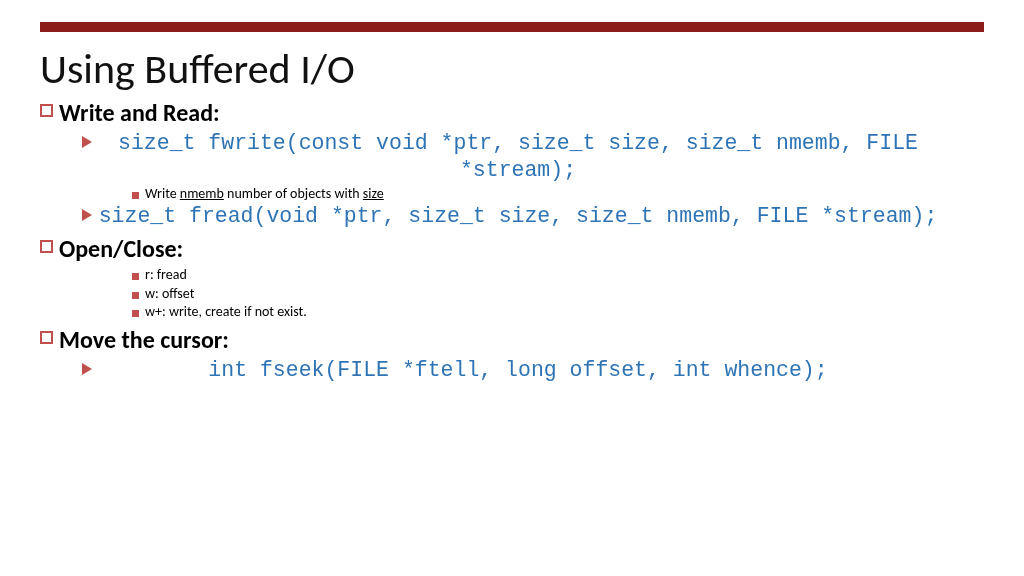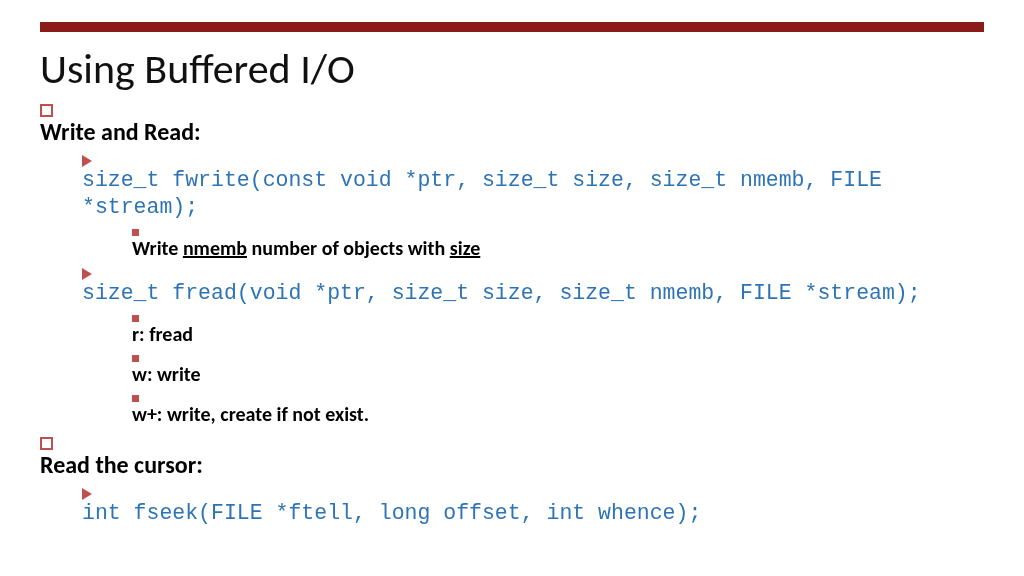--- a/index.html
+++ b/index.html
@@ -55,45 +55,44 @@
   }
   .lvl1 {
     font-size: 24px;
     font-weight: 600;
     margin: 4px 0 2px 0;
     line-height: 1.25;
   }
   .lvl2 {
     margin: 0 0 1px 42px;
     line-height: 1.25;
+    text-align: center;
   }
   .lvl3 {
     margin: 0 0 1px 92px;
-    font-size: 20px;
+    font-size: 14px;
     line-height: 1.25;
     color: #000;
-    font-weight: bold;
   }
   .code {
     font-family: Consolas, "Courier New", monospace;
     font-size: 21.5px;
     color: #2e74b5;
     display: inline;
     vertical-align: top;
     max-width: 840px;
   }
   .code.wrap {
     display: inline-block;
     white-space: normal;
     word-break: break-word;
   }
   .row {
     display: flex;
     align-items: flex-start;
-    flex-direction: column;
   }
   .row > .txt {
     flex: 1;
   }
   .u { text-decoration: underline; }
 </style>
 </head>
 <body>
 
 <div class="slide">
@@ -112,34 +111,38 @@
     <span class="b-dot"></span>
     <span class="txt">
       <span>Write </span><span class="u">nmemb</span><span> number of objects with </span><span class="u">size</span>
     </span>
   </div>
   <div class="lvl2 row">
     <span class="b-ar"></span>
     <span class="txt code wrap">size_t fread(void *ptr, size_t size, size_t nmemb, FILE *stream);</span>
   </div>
 
+  <div class="lvl1 row">
+    <span class="b-sq"></span>
+    <span class="txt">Open/Close:</span>
+  </div>
   <div class="lvl3 row">
     <span class="b-dot"></span>
     <span class="txt">r: fread</span>
   </div>
   <div class="lvl3 row">
     <span class="b-dot"></span>
-    <span class="txt">w: write</span>
+    <span class="txt">w: offset</span>
   </div>
   <div class="lvl3 row">
     <span class="b-dot"></span>
     <span class="txt">w+: write, create if not exist.</span>
   </div>
 
   <div class="lvl1 row">
     <span class="b-sq"></span>
-    <span class="txt">Read the cursor:</span>
+    <span class="txt">Move the cursor:</span>
   </div>
   <div class="lvl2 row">
     <span class="b-ar"></span>
     <span class="txt code wrap">int fseek(FILE *ftell, long offset, int whence);</span>
   </div>
 </div>
 
 </body></html>

